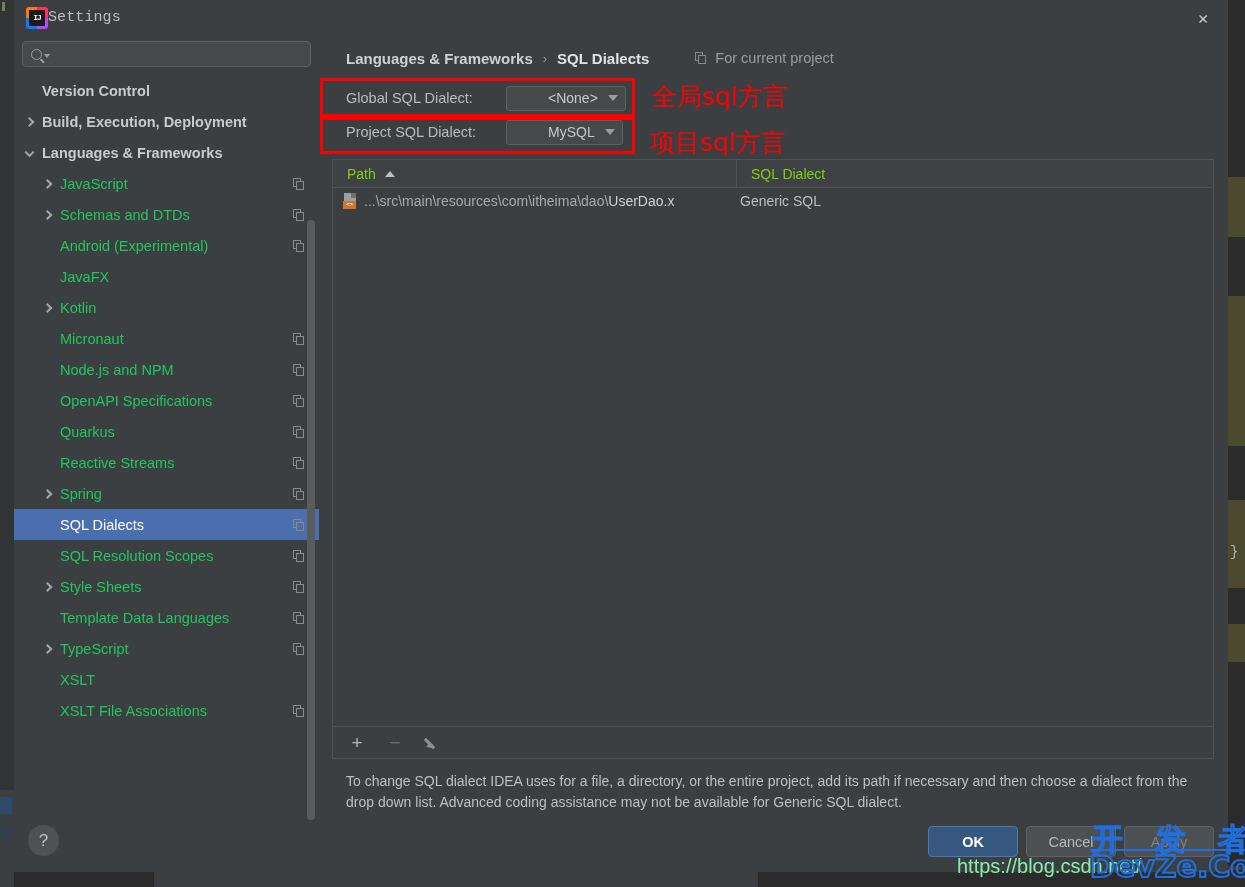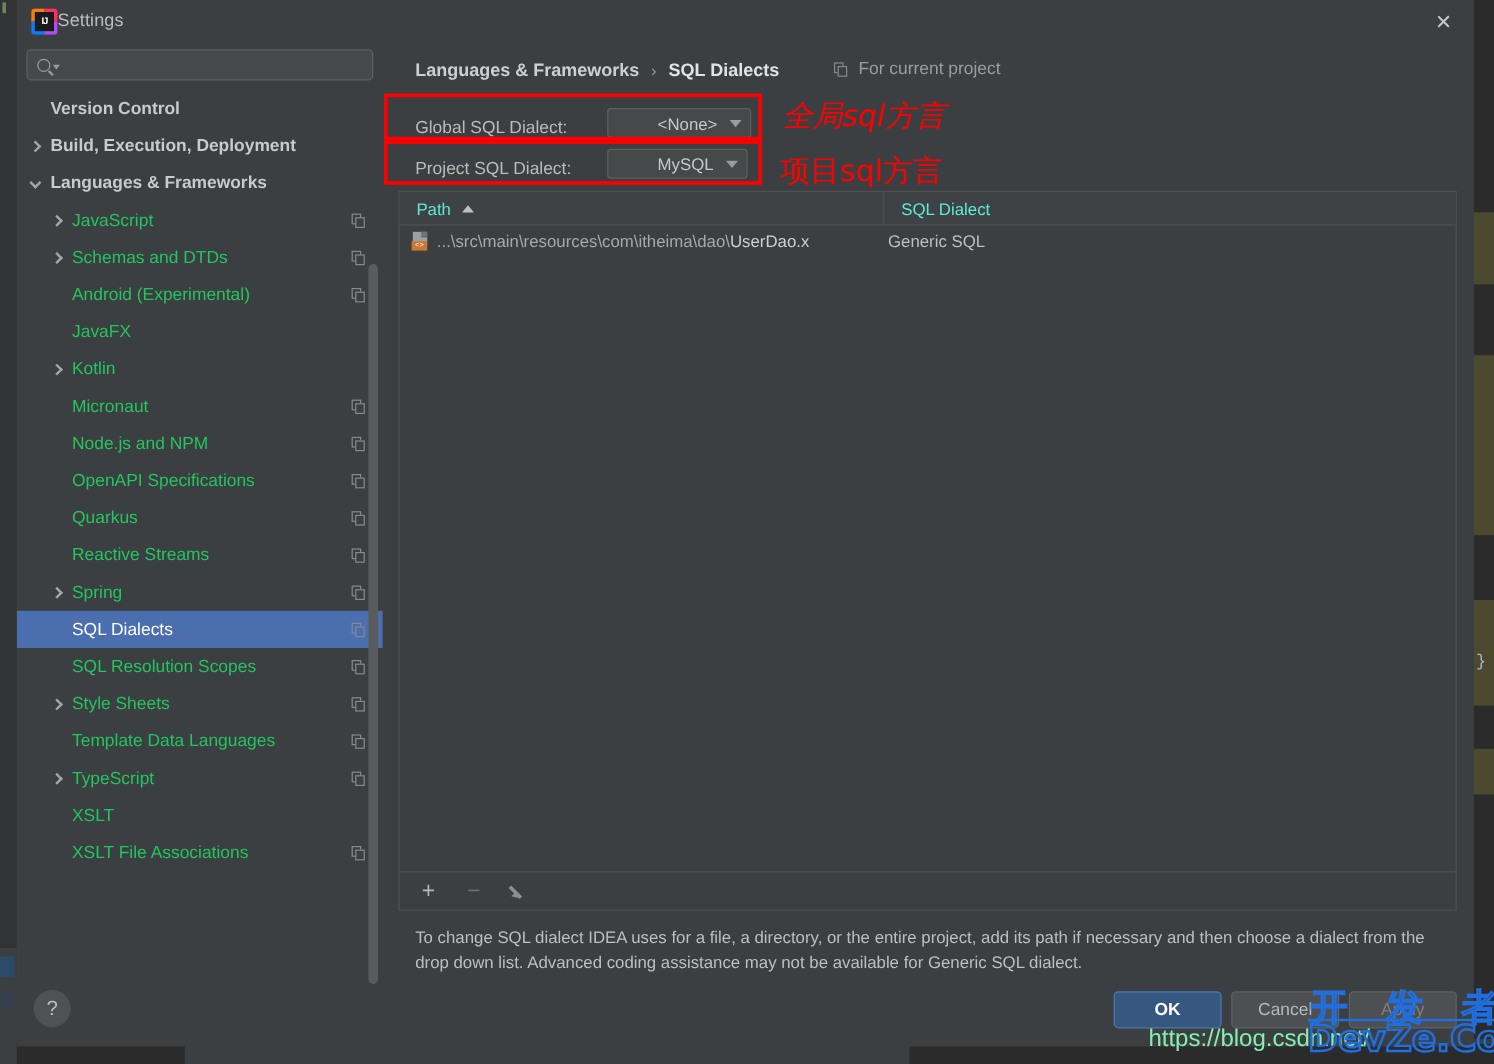--- a/index.html
+++ b/index.html
@@ -37,21 +37,21 @@
   
   .dialog {
     position:absolute; left:14px; top:0; width:1214px; height:872px;
     background:#3c3f41;
     display:flex; flex-direction:column;
   }
 
   
   .titlebar {
     height:35px; flex:0 0 35px; display:flex; align-items:center;
-    padding-left:12px; position:relative;
+    padding-left:12px; position:relative;font-family:Liberation Mono, monospace;
   }
   .title-text { color:#bbbbbb; font-size:15px; letter-spacing:.1px; }
   .idea-logo { width:22px; height:22px; position:relative; border-radius:3px; overflow:hidden; flex:0 0 22px; }
   .idea-logo .q1 { position:absolute; left:0; top:0; width:11px; height:11px; background:#f97a12; }
   .idea-logo .q2 { position:absolute; left:11px; top:0; width:11px; height:11px; background:#fe315d; }
   .idea-logo .q3 { position:absolute; left:0; top:11px; width:11px; height:11px; background:#087cfa; }
   .idea-logo .q4 { position:absolute; left:11px; top:11px; width:11px; height:11px; background:#b24cf0; }
   .idea-logo .ij {
     position:absolute; left:3px; top:3px; width:16px; height:16px;
     background:#1b1b1b; color:#fff; font-size:8px; font-weight:bold;
@@ -118,37 +118,37 @@
   .breadcrumb-row { display:flex; align-items:center; height:46px; flex:0 0 46px; padding-left:14px; }
   .crumb { color:#cdcfd0; font-size:15px; font-weight:bold; }
   .crumb-sep { color:#9a9c9d; font-size:13px; margin:0 10px; }
   .crumb-last { color:#e0e2e3; font-size:15px; font-weight:bold; }
   .for-project { display:flex; align-items:center; margin-left:46px; color:#9a9c9d; font-size:14.5px; }
   .fp-icon { width:12px; height:12px; position:relative; margin-right:8px; }
   .fp-icon .b1 { position:absolute; left:0; top:0; width:8px; height:9px; border:1.4px solid #878a8c; }
   .fp-icon .b2 { position:absolute; left:3px; top:3px; width:8px; height:9px; border:1.4px solid #878a8c; background:#3c3f41; }
 
   .dialect-rows { padding-left:14px; }
-  .dialect-row { display:flex; align-items:flex-end; height:34px; }
+  .dialect-row { display:flex; align-items:center; height:34px; }
   .dialect-label { color:#bbbbbb; font-size:14.5px; width:160px; }
   .combo {
     height:25px; min-width:98px; background:#45494a; border:1px solid #5e6060;
     border-radius:3px; display:flex; align-items:center; justify-content:space-between;
     padding:0 7px 0 10px; cursor:pointer;
   }
   .combo .val { color:#c6c8c9; font-size:14px;margin-left:31px; }
   .combo .caret { width:0;height:0;border-left:5px solid transparent;border-right:5px solid transparent;border-top:6px solid #9a9c9d; margin-left:10px; }
 
   
   .table-wrap {
     flex:1 1 auto; margin-top:10px; border:1px solid #4f5254;
     display:flex; flex-direction:column; min-height:0; background:#3c3f41;
   }
   .thead { display:flex; height:28px; flex:0 0 28px; background:#3f4244; border-bottom:1px solid #4f5254; }
-  .th { display:flex; align-items:center; padding-left:14px; color:#5eead4; font-size:14px; }
+  .th { display:flex; align-items:center; padding-left:14px; color:#84cc16; font-size:14px; }
   .th.path { flex:0 0 404px; border-right:1px solid #4f5254; }
   .th.dialect { flex:1 1 auto; }
   .sort-caret { width:0;height:0;border-left:5px solid transparent;border-right:5px solid transparent;border-bottom:6px solid #bdbfc0; margin-left:9px; }
   .tbody { flex:1 1 auto; position:relative; overflow:hidden; }
   .trow { display:flex; height:25px; align-items:center; }
   .cell-path { flex:0 0 404px; display:flex; align-items:center; padding-left:10px; overflow:hidden; }
   .cell-dialect { flex:1 1 auto; padding-left:3px; color:#bdbfc0; font-size:14px; white-space:nowrap; }
   .xml-ic { width:14px; height:16px; position:relative; flex:0 0 14px; margin-right:7px; }
   .xml-ic .page { position:absolute; left:1px; top:0; width:12px; height:12px; background:#9aa0a6; }
   .xml-ic .fold { position:absolute; right:1px; top:0; width:5px; height:5px; background:#6c7276; }
@@ -469,21 +469,21 @@
       <div class="btns">
         <div class="btn ok">OK</div>
         <div class="btn cancel">Cancel</div>
         <div class="btn apply">Apply</div>
       </div>
     </div>
   </div>
 
   <div class="red-box" style="left:320px;top:78px;width:315px;height:39px;"></div>
   <div class="red-box" style="left:320px;top:117px;width:315px;height:37px;"></div>
-  <div class="ann-text" id="ann0" style="left: 652px; top: 80px; font-style: italic;">全局sql方言</div>
+  <div class="ann-text" id="ann0" style="left: 652px; top: 80px;">全局sql方言</div>
   <div class="ann-text" id="ann1" style="left: 650px; top: 126px;">项目sql方言</div>
 
   <div class="wm-url">https://blog.csdn.net/</div>
   <div class="wm-dev">开 发 者</div>
   <div class="wm-line"></div>
   <div class="wm-devze">DevZe.CoM</div>
 
 </div>
 
 </body></html>

